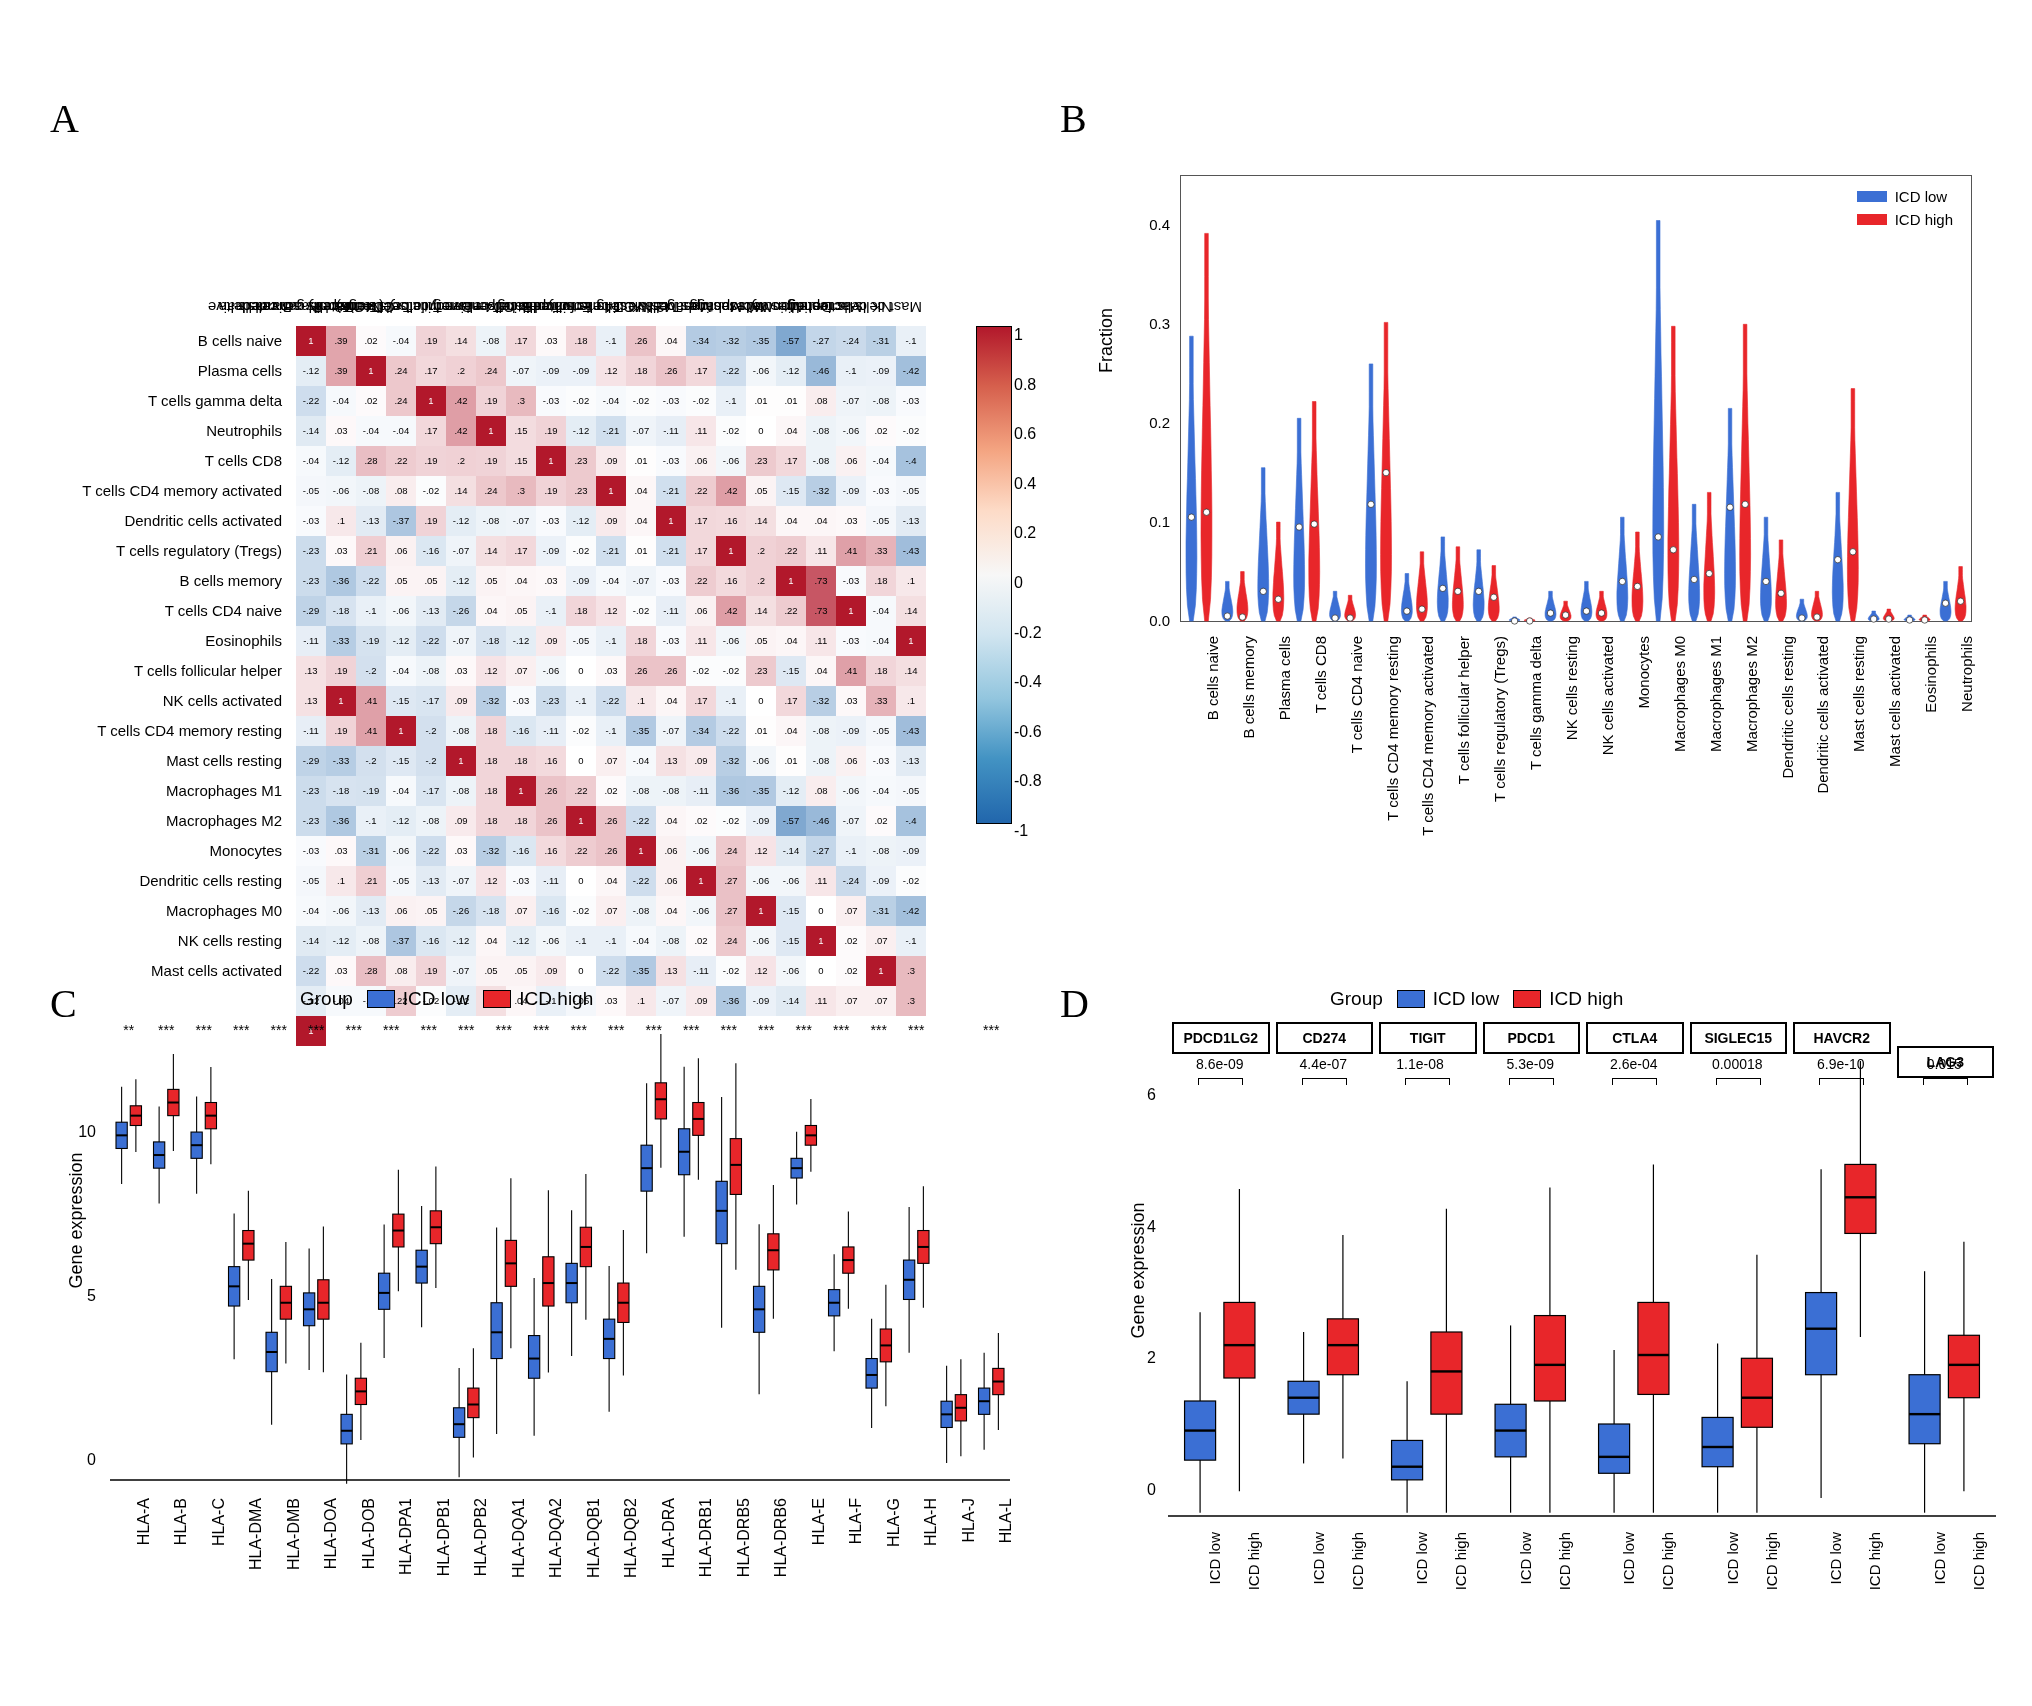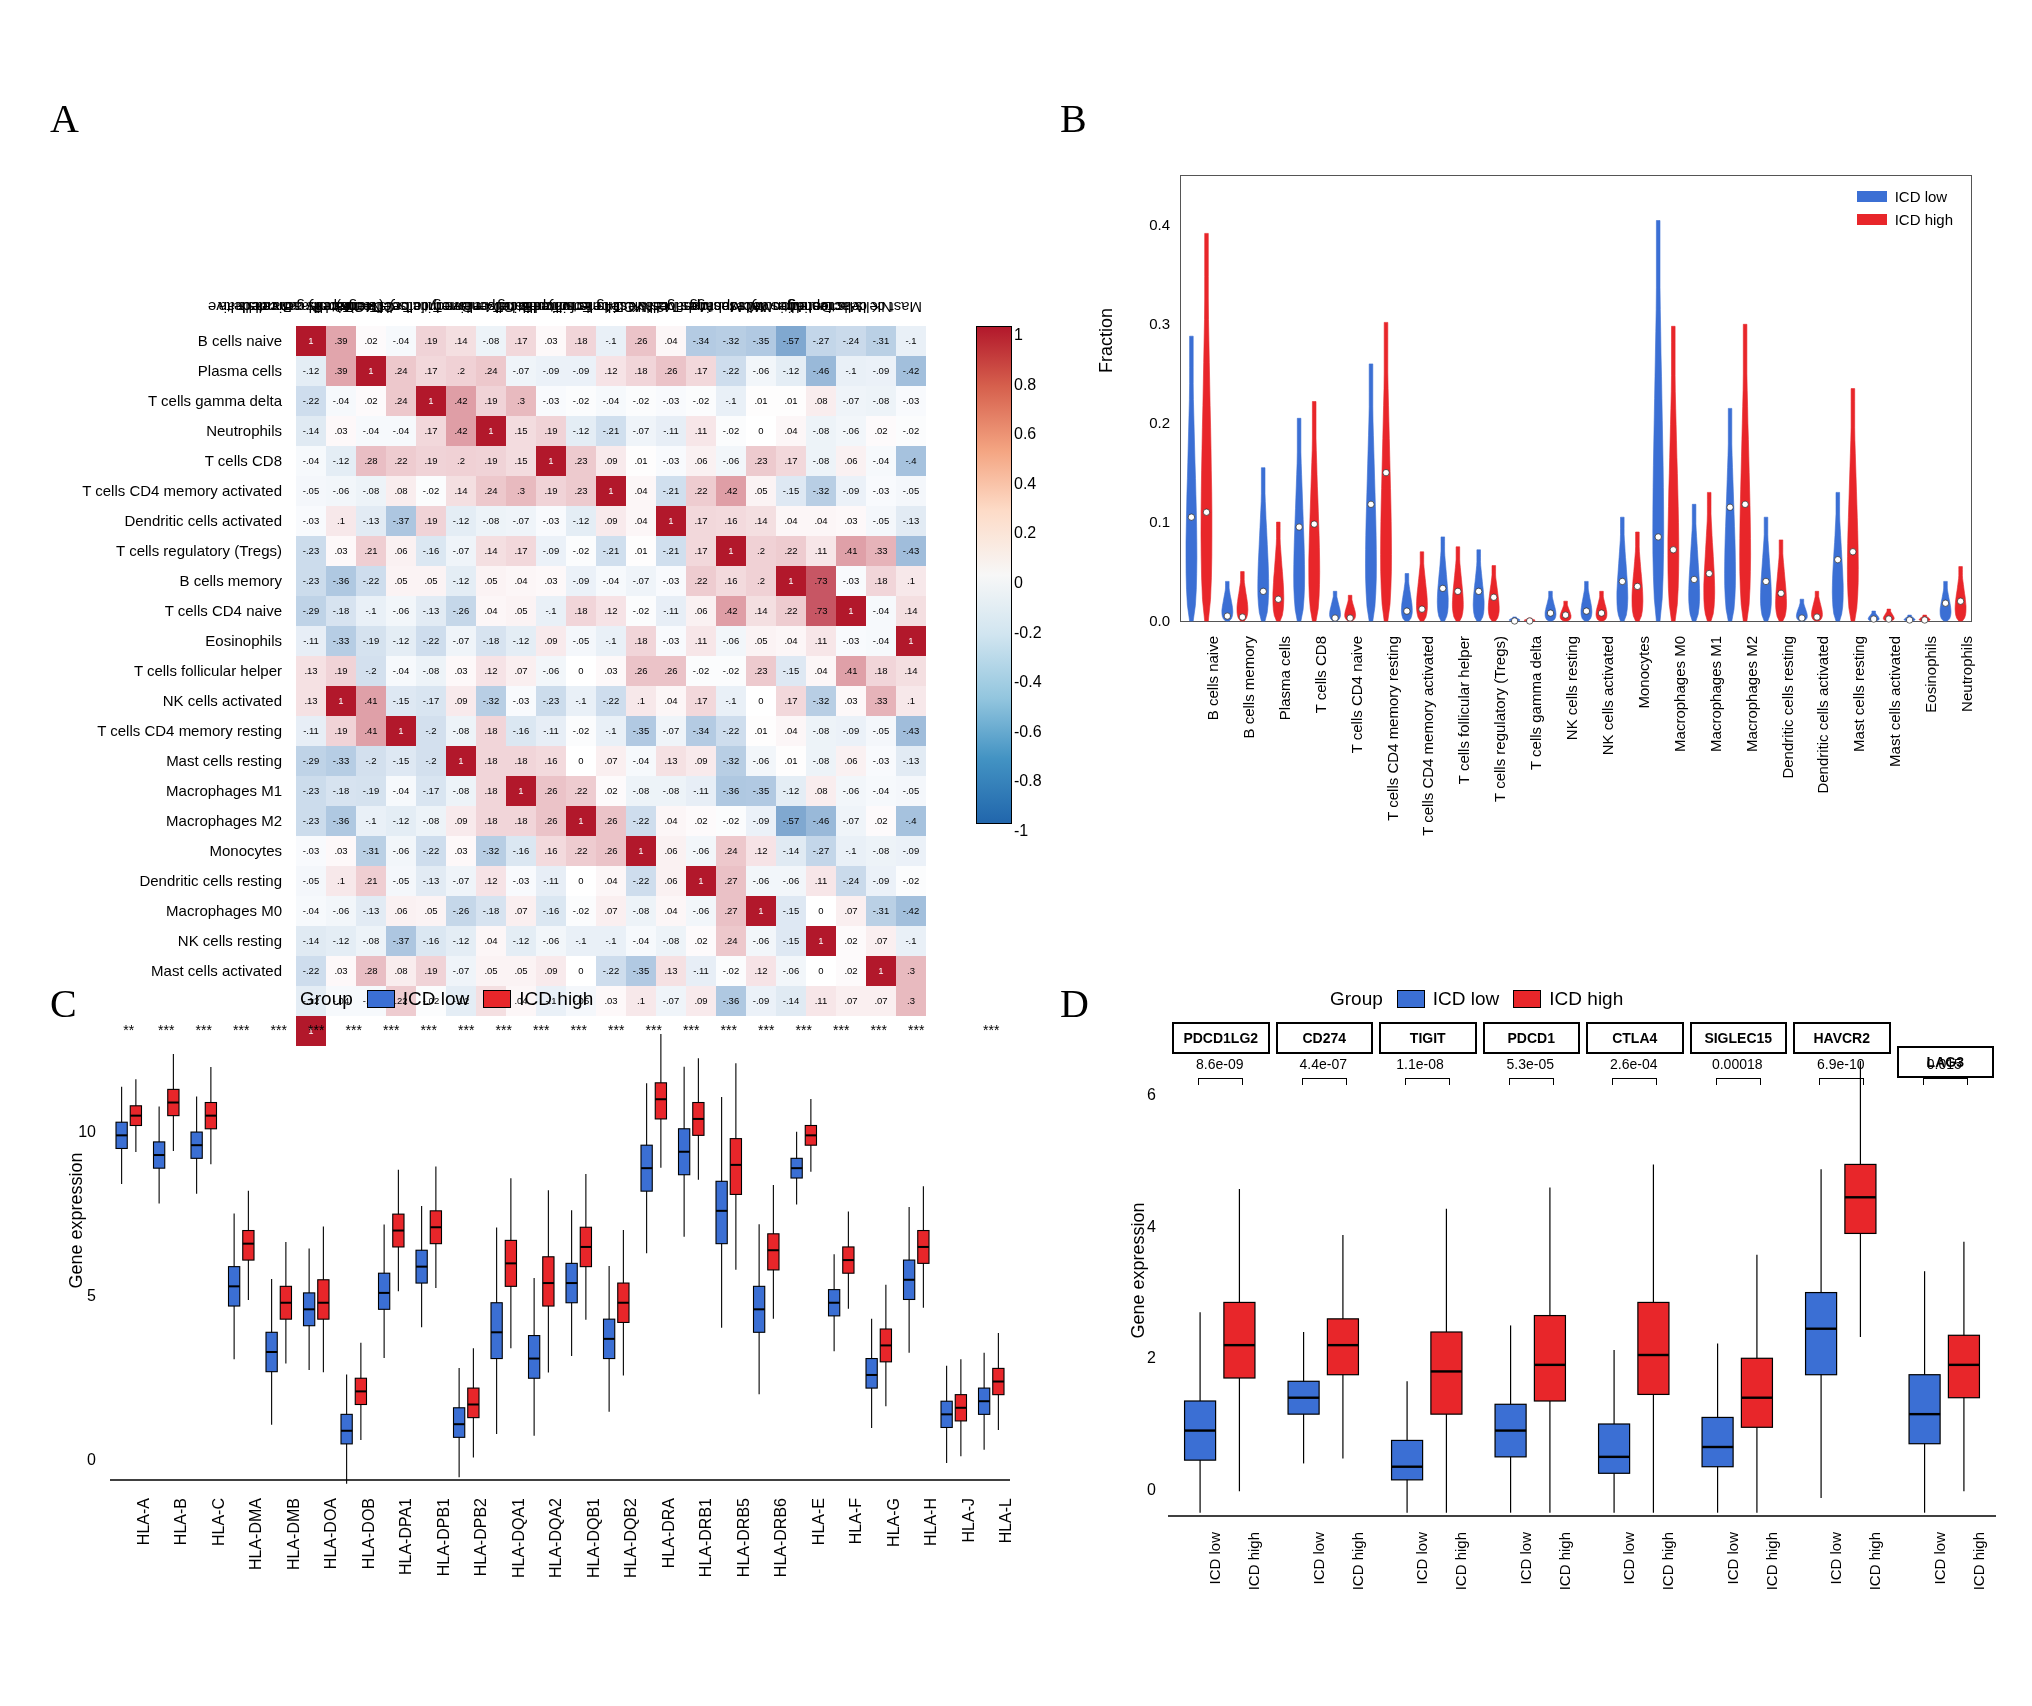--- a/index.html
+++ b/index.html
@@ -1242,21 +1242,21 @@
         </g>
       </svg>
   </div>
   <div id="d-pvals">
       <div class="pval" style="left: 117.75px; top: 96px; width: 84px; text-align: center;">8.6e-09</div>
       <div class="pbracket" style="left: 138.015px; top: 118px; width: 43.47px;"></div>
       <div class="pval" style="left: 221.25px; top: 96px; width: 84px; text-align: center;">4.4e-07</div>
       <div class="pbracket" style="left: 241.515px; top: 118px; width: 43.47px;"></div>
       <div class="pval" style="left: 318px; top: 96px; width: 84px; text-align: center;">1.1e-08</div>
       <div class="pbracket" style="left: 345.015px; top: 118px; width: 43.47px;"></div>
-      <div class="pval" style="left: 428.25px; top: 96px; width: 84px; text-align: center;">5.3e-05</div>
+      <div class="pval" style="left: 428.25px; top: 96px; width: 84px; text-align: center;">5.3e-09</div>
       <div class="pbracket" style="left: 448.515px; top: 118px; width: 43.47px;"></div>
       <div class="pval" style="left: 531.75px; top: 96px; width: 84px; text-align: center;">2.6e-04</div>
       <div class="pbracket" style="left: 552.015px; top: 118px; width: 43.47px;"></div>
       <div class="pval" style="left: 635.25px; top: 96px; width: 84px; text-align: center;">0.00018</div>
       <div class="pbracket" style="left: 655.515px; top: 118px; width: 43.47px;"></div>
       <div class="pval" style="left: 738.75px; top: 96px; width: 84px; text-align: center;">6.9e-10</div>
       <div class="pbracket" style="left: 759.015px; top: 118px; width: 43.47px;"></div>
       <div class="pval" style="left: 842.25px; top: 96px; width: 84px; text-align: center;">0.015</div>
       <div class="pbracket" style="left: 862.515px; top: 118px; width: 43.47px;"></div>
     </div>

